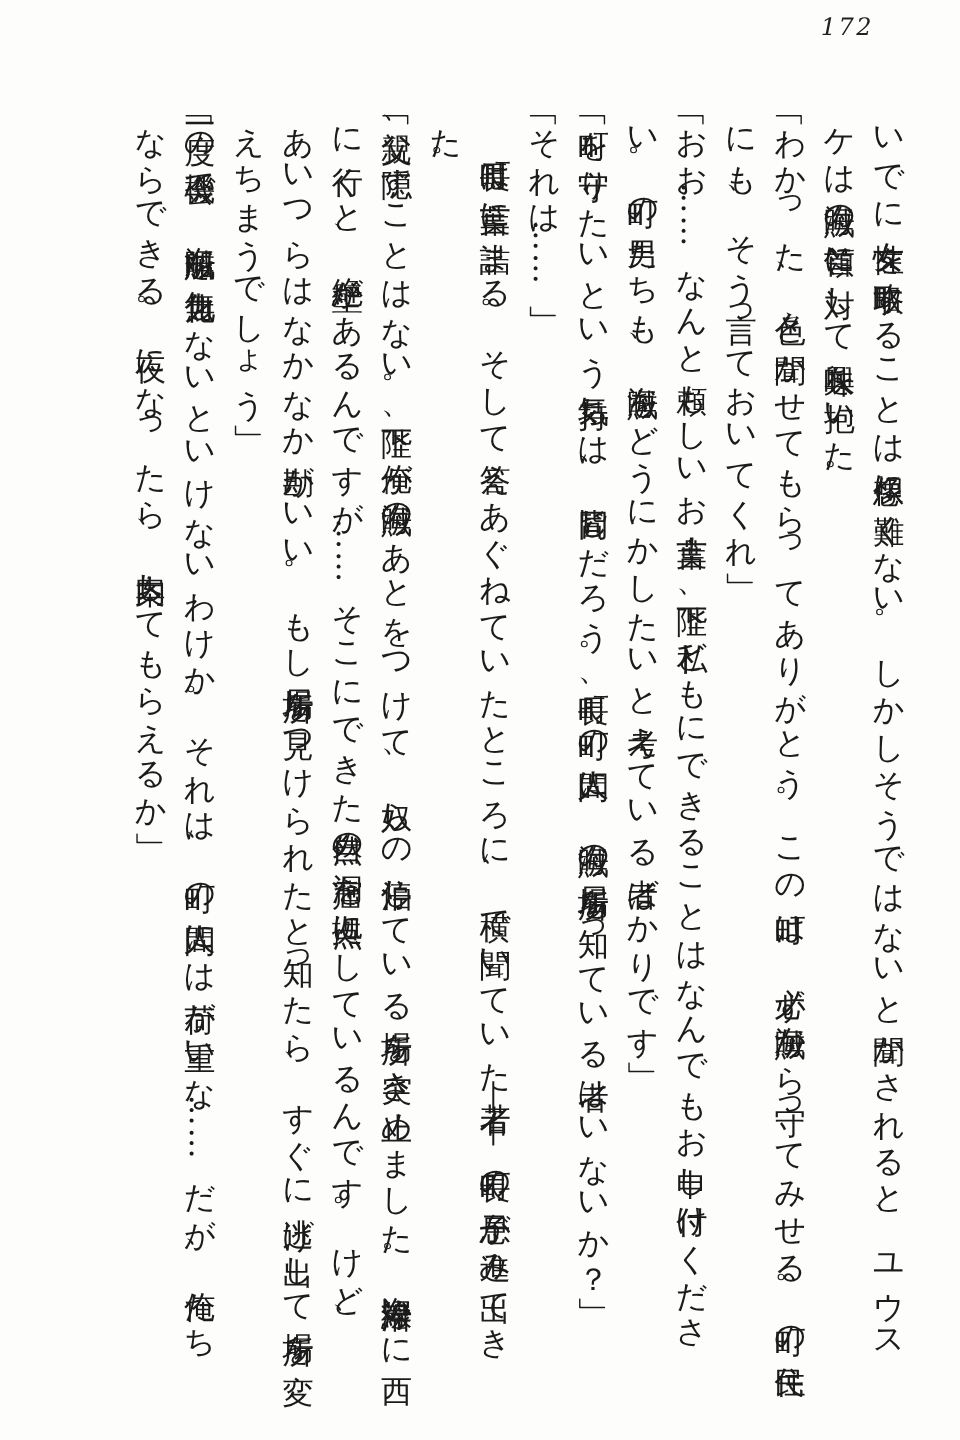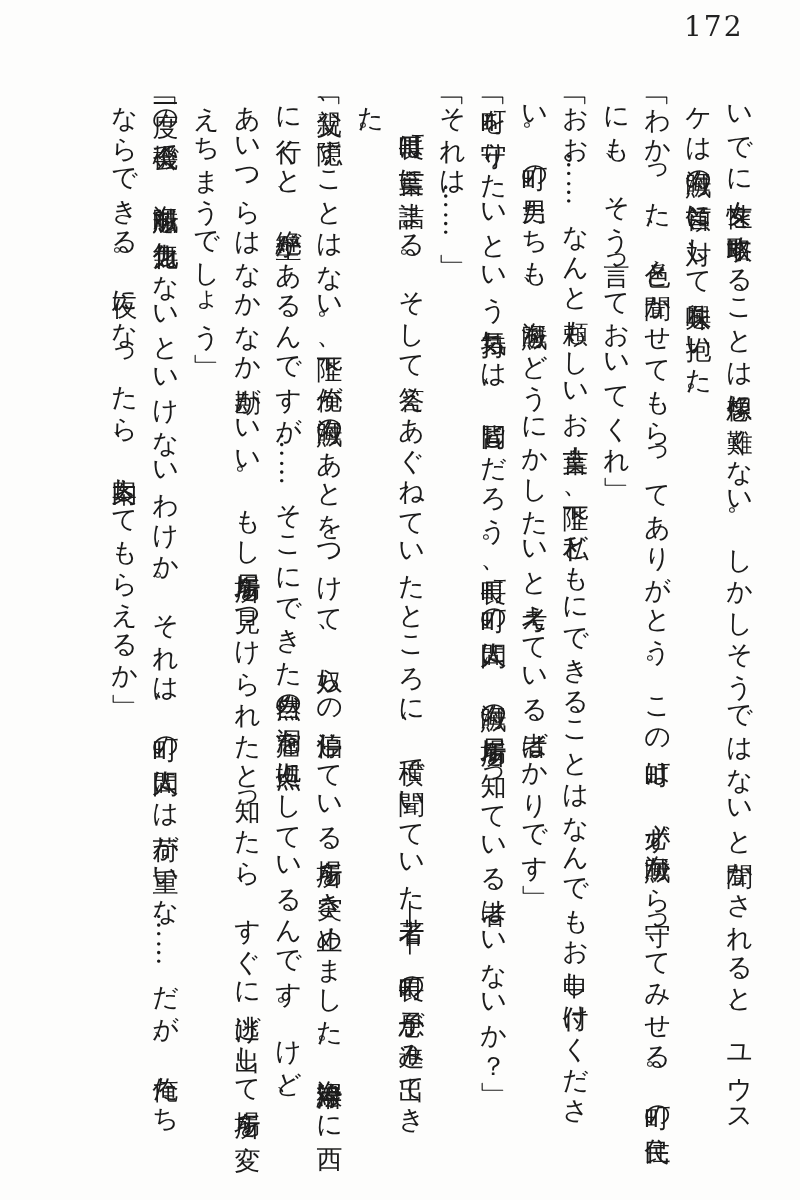--- a/index.html
+++ b/index.html
@@ -17,21 +17,22 @@
   .page {
     position: absolute;
     inset: 0;
     background: #fdfdfc;
     color: #1b1b1b;
   }
   .page-number {
     position: absolute;
     top: 10px;
     left: 684px;
-    font-size: 28px;
+    font-style: italic;
+    font-size: 20px;
     letter-spacing: 2px;
     color: #222222;
   }
   .text-block {
     position: absolute;
     top: 88px;
     right: 40px;
     width: 702px;
     height: 1050px;
     writing-mode: vertical-rl;

